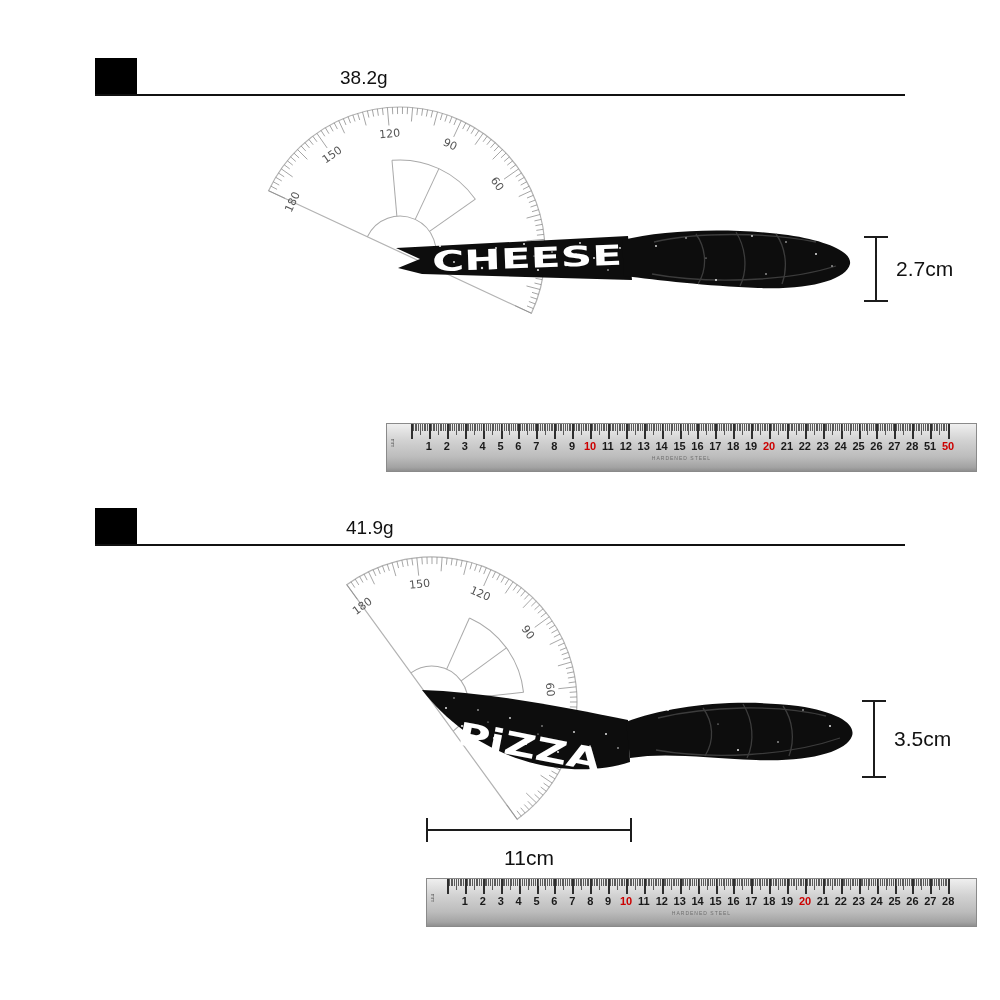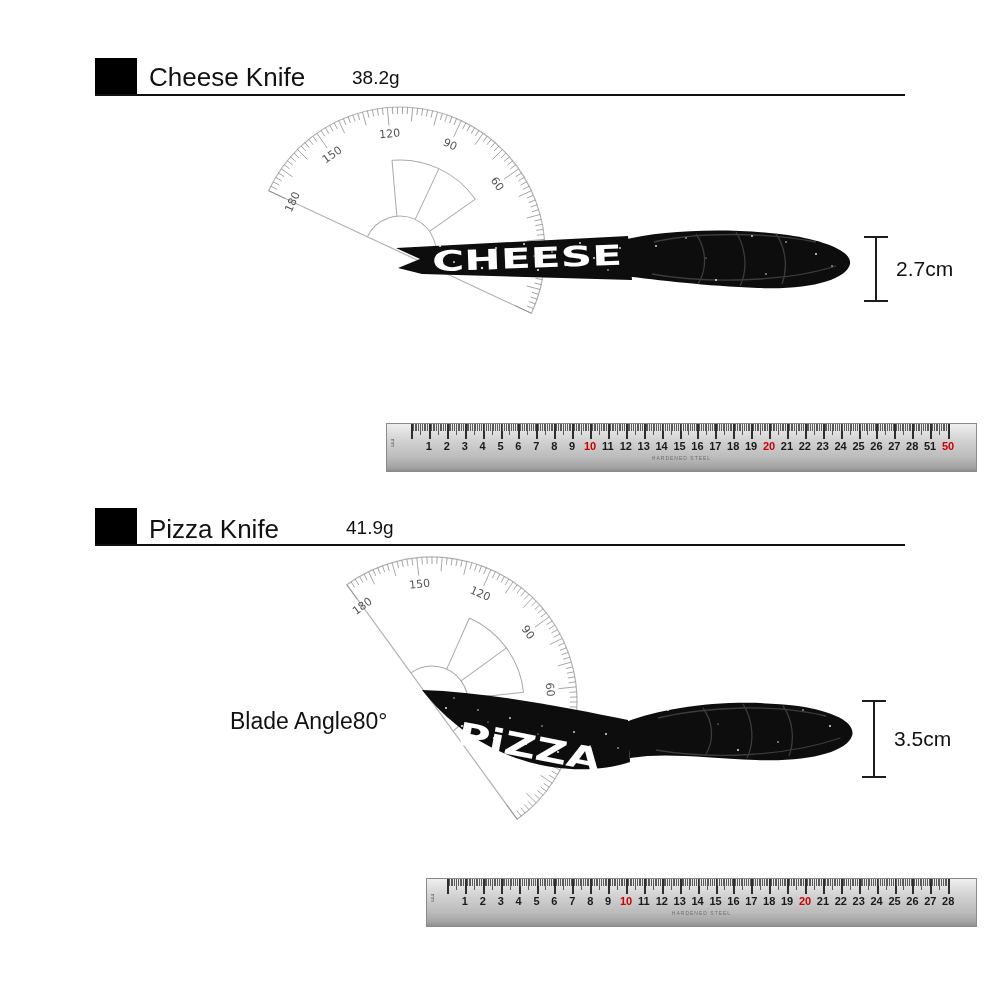--- a/index.html
+++ b/index.html
@@ -58,22 +58,21 @@
             font-size:5px;color:#6f6f6f;letter-spacing:1px;white-space:nowrap;}
   .rmm{position:absolute;left:2px;top:16px;font-size:5px;color:#555;transform:rotate(90deg);}
 </style>
 </head>
 <body>
 
 <div class="canvas">
 
   <section>
     <div class="marker" style="left:95px;top:58px;width:42px;height:38px;"></div>
-    <div class="sec-title" style="left:149px;top:62px;">Cheese Knife</div>
-    <div class="weight" style="left:352px;top:67px;">38.2g</div>
+    <div class="weight" style="left:340px;top:67px;">38.2g</div>
     <div class="divider" style="left:95px;top:94px;width:810px;"></div>
 
     <svg class="protractor" style="left:240px;top:92px;" width="320" height="320" viewBox="-160 -160 320 320">
       <g transform="rotate(25)">
         <path class="pbody" d="M -145 0 A 145 145 0 0 1 145 0 Z"></path>
         <path class="pline" d="M -36 0 A 36 36 0 0 1 36 0"></path>
         <path class="pline" d="M -46 -79.7 A 92 92 0 0 1 46 -79.7"></path>
         <line class="pline" x1="-18" y1="-31.2" x2="-46" y2="-79.7"></line>
         <line class="pline" x1="18" y1="-31.2" x2="46" y2="-79.7"></line>
         <line class="pline" x1="0" y1="-36" x2="0" y2="-92"></line>
@@ -560,21 +559,20 @@
         <div class="rnum" style="left: 489.4px;">26</div>
         <div class="rnum" style="left: 507.3px;">27</div>
         <div class="rnum" style="left: 525.2px;">28</div>
         <div class="rnum" style="left: 543.1px;">51</div>
         <div class="rnum red" style="left: 561px;">50</div>
       </div>
   </section>
 
   <section>
     <div class="marker" style="left:95px;top:508px;width:42px;height:38px;"></div>
-    <div class="sec-title" style="left:149px;top:514px;">Pizza Knife</div>
     <div class="weight" style="left:346px;top:517px;">41.9g</div>
     <div class="divider" style="left:95px;top:544px;width:810px;"></div>
 
     <svg class="protractor" style="left:272px;top:542px;" width="320" height="320" viewBox="-160 -160 320 320">
       <g transform="rotate(54)">
         <path class="pbody" d="M -145 0 A 145 145 0 0 1 145 0 Z"></path>
         <path class="pline" d="M -36 0 A 36 36 0 0 1 36 0"></path>
         <path class="pline" d="M -46 -79.7 A 92 92 0 0 1 46 -79.7"></path>
         <line class="pline" x1="-18" y1="-31.2" x2="-46" y2="-79.7"></line>
         <line class="pline" x1="18" y1="-31.2" x2="46" y2="-79.7"></line>
@@ -711,31 +709,34 @@
         <circle cx="320" cy="68" r="1"></circle>
           <circle cx="350" cy="20" r="0.9"></circle>
           <circle cx="385" cy="28" r="0.8"></circle>
         <circle cx="412" cy="44" r="1"></circle>
           <circle cx="300" cy="42" r="0.6"></circle>
           <circle cx="360" cy="60" r="0.8"></circle>
       </g>
       <text class="ktext" font-size="32" textLength="145" lengthAdjust="spacingAndGlyphs" transform="translate(38,62) rotate(11)">PiZZA</text>
     </svg>
 
-    <div class="angle-text" style="left:230px;top:708px;">
-      <span>Blade Angle</span><span>80°</span>
-    </div>
 
     <div class="dim-v" style="left:862px;top:700px;height:78px;">
       <div class="vline"></div>
       <div class="htick top"></div>
         <div class="htick bottom"></div>
       <div class="dim-label">3.5cm</div>
     </div>
 
+    <div class="dim-h" style="left:426px;top:818px;width:206px;">
+      <div class="dim-line"></div>
+      <div class="tick left"></div>
+        <div class="tick right"></div>
+      <div class="dim-label below">11cm</div>
+    </div>
 
     <div class="ruler" style="left:426px;top:878px;width:549px;height:47px;">
       <span class="rmm">mm</span>
       <span class="rengrave">HARDENED STEEL</span>
     <div class="rtick cm" style="left: 20px;"></div>
         <div class="rtick" style="left: 21.8px;"></div>
         <div class="rtick" style="left: 23.6px;"></div>
         <div class="rtick" style="left: 25.4px;"></div>
         <div class="rtick" style="left: 27.2px;"></div>
         <div class="rtick half" style="left: 28.9px;"></div>

